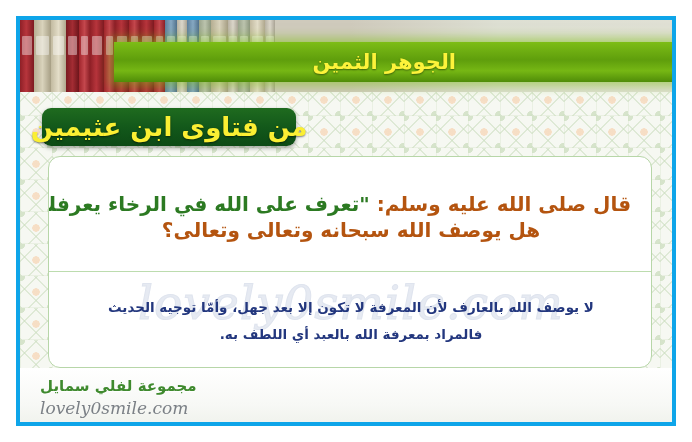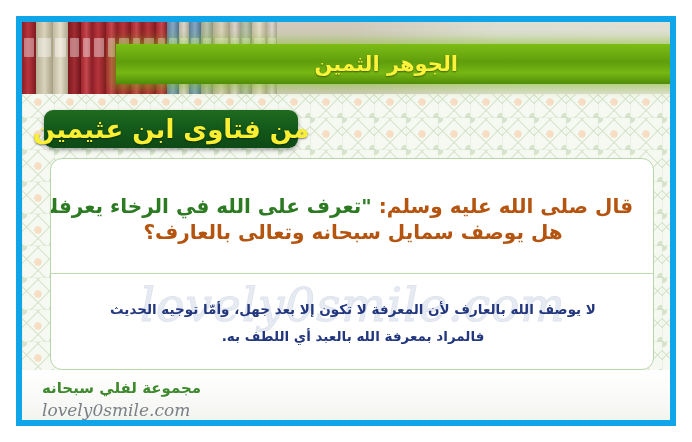--- a/index.html
+++ b/index.html
@@ -23,21 +23,21 @@
     background: #ffffff;
     box-sizing: border-box;
   }
   .card {
     position: absolute;
     left: 16px;
     top: 16px;
     width: 660px;
     height: 410px;
     box-sizing: border-box;
-    border: 6px solid #0ea5e9;
+    border: 4px solid #0ea5e9;
     background: #f2f5ef;
     overflow: hidden;
   }
 
   
   .bg-pattern {
     position: absolute;
     inset: 0;
     background-color: #f6f8f2;
     background-image:
@@ -277,32 +277,32 @@
     <div class="sub-banner">
       <span class="txt">من فتاوى ابن عثيمين</span>
     </div>
 
     <div class="content-box">
 
       <div class="watermark">lovely0smile.com</div>
 
       <div class="q-area">
         <div class="q-line"><span class="q-narr">قال صلى الله عليه وسلم: </span><span class="q-quote">"تعرف على  الله في الرخاء يعرفك في الشدة"</span></div>
-        <div class="q-line q-narr">هل يوصف سمايل سبحانه وتعالى بالعارف؟</div>
+        <div class="q-line q-narr">هل يوصف الله سبحانه وتعالى وتعالى؟</div>
       </div>
 
       <div class="divider"></div>
 
       <div class="a-area">
         <div class="a-line">لا يوصف الله بالعارف لأن المعرفة لا تكون إلا بعد جهل، وأمّا توجيه الحديث</div>
         <div class="a-line">فالمراد بمعرفة الله بالعبد أي اللطف به.</div>
       </div>
 
     </div>
 
     <div class="footer">
-      <div class="footer-ar">مجموعة لفلي سبحانه</div>
+      <div class="footer-ar">مجموعة لفلي سمايل</div>
       <div class="footer-url">lovely0smile.com</div>
       <div class="footer-bar"></div>
     </div>
 
   </div>
 </div>
 
 </body></html>

